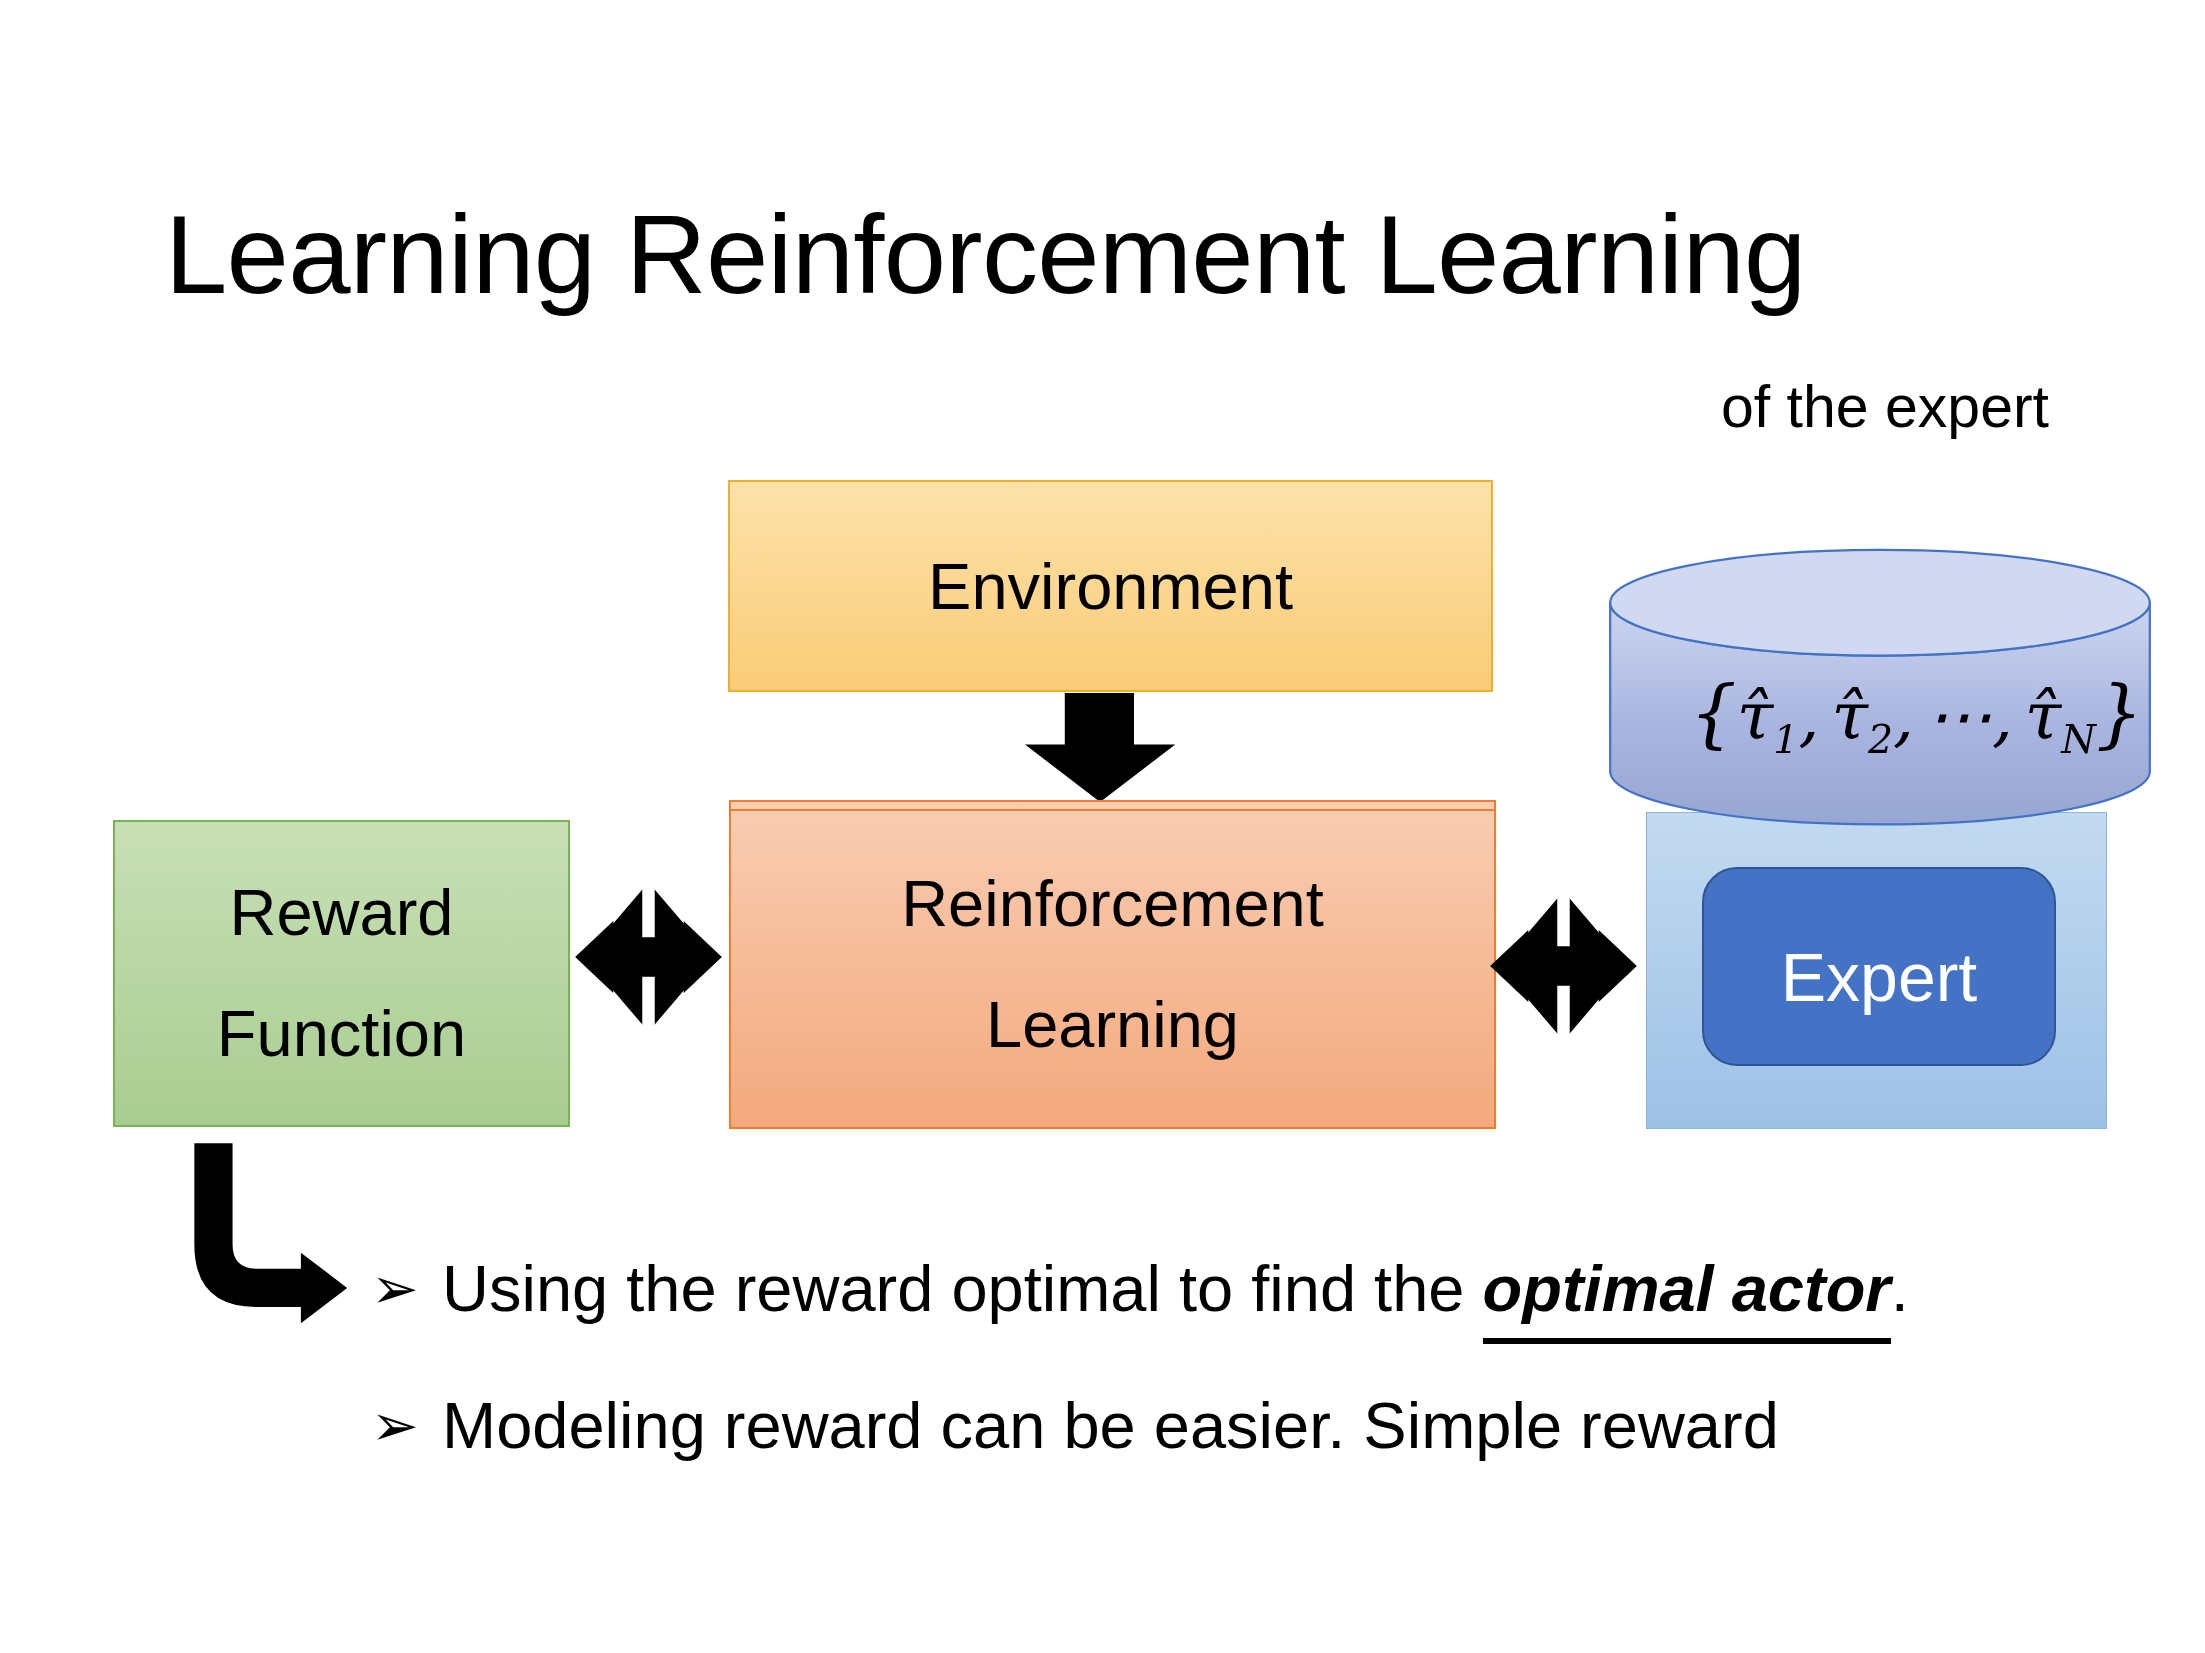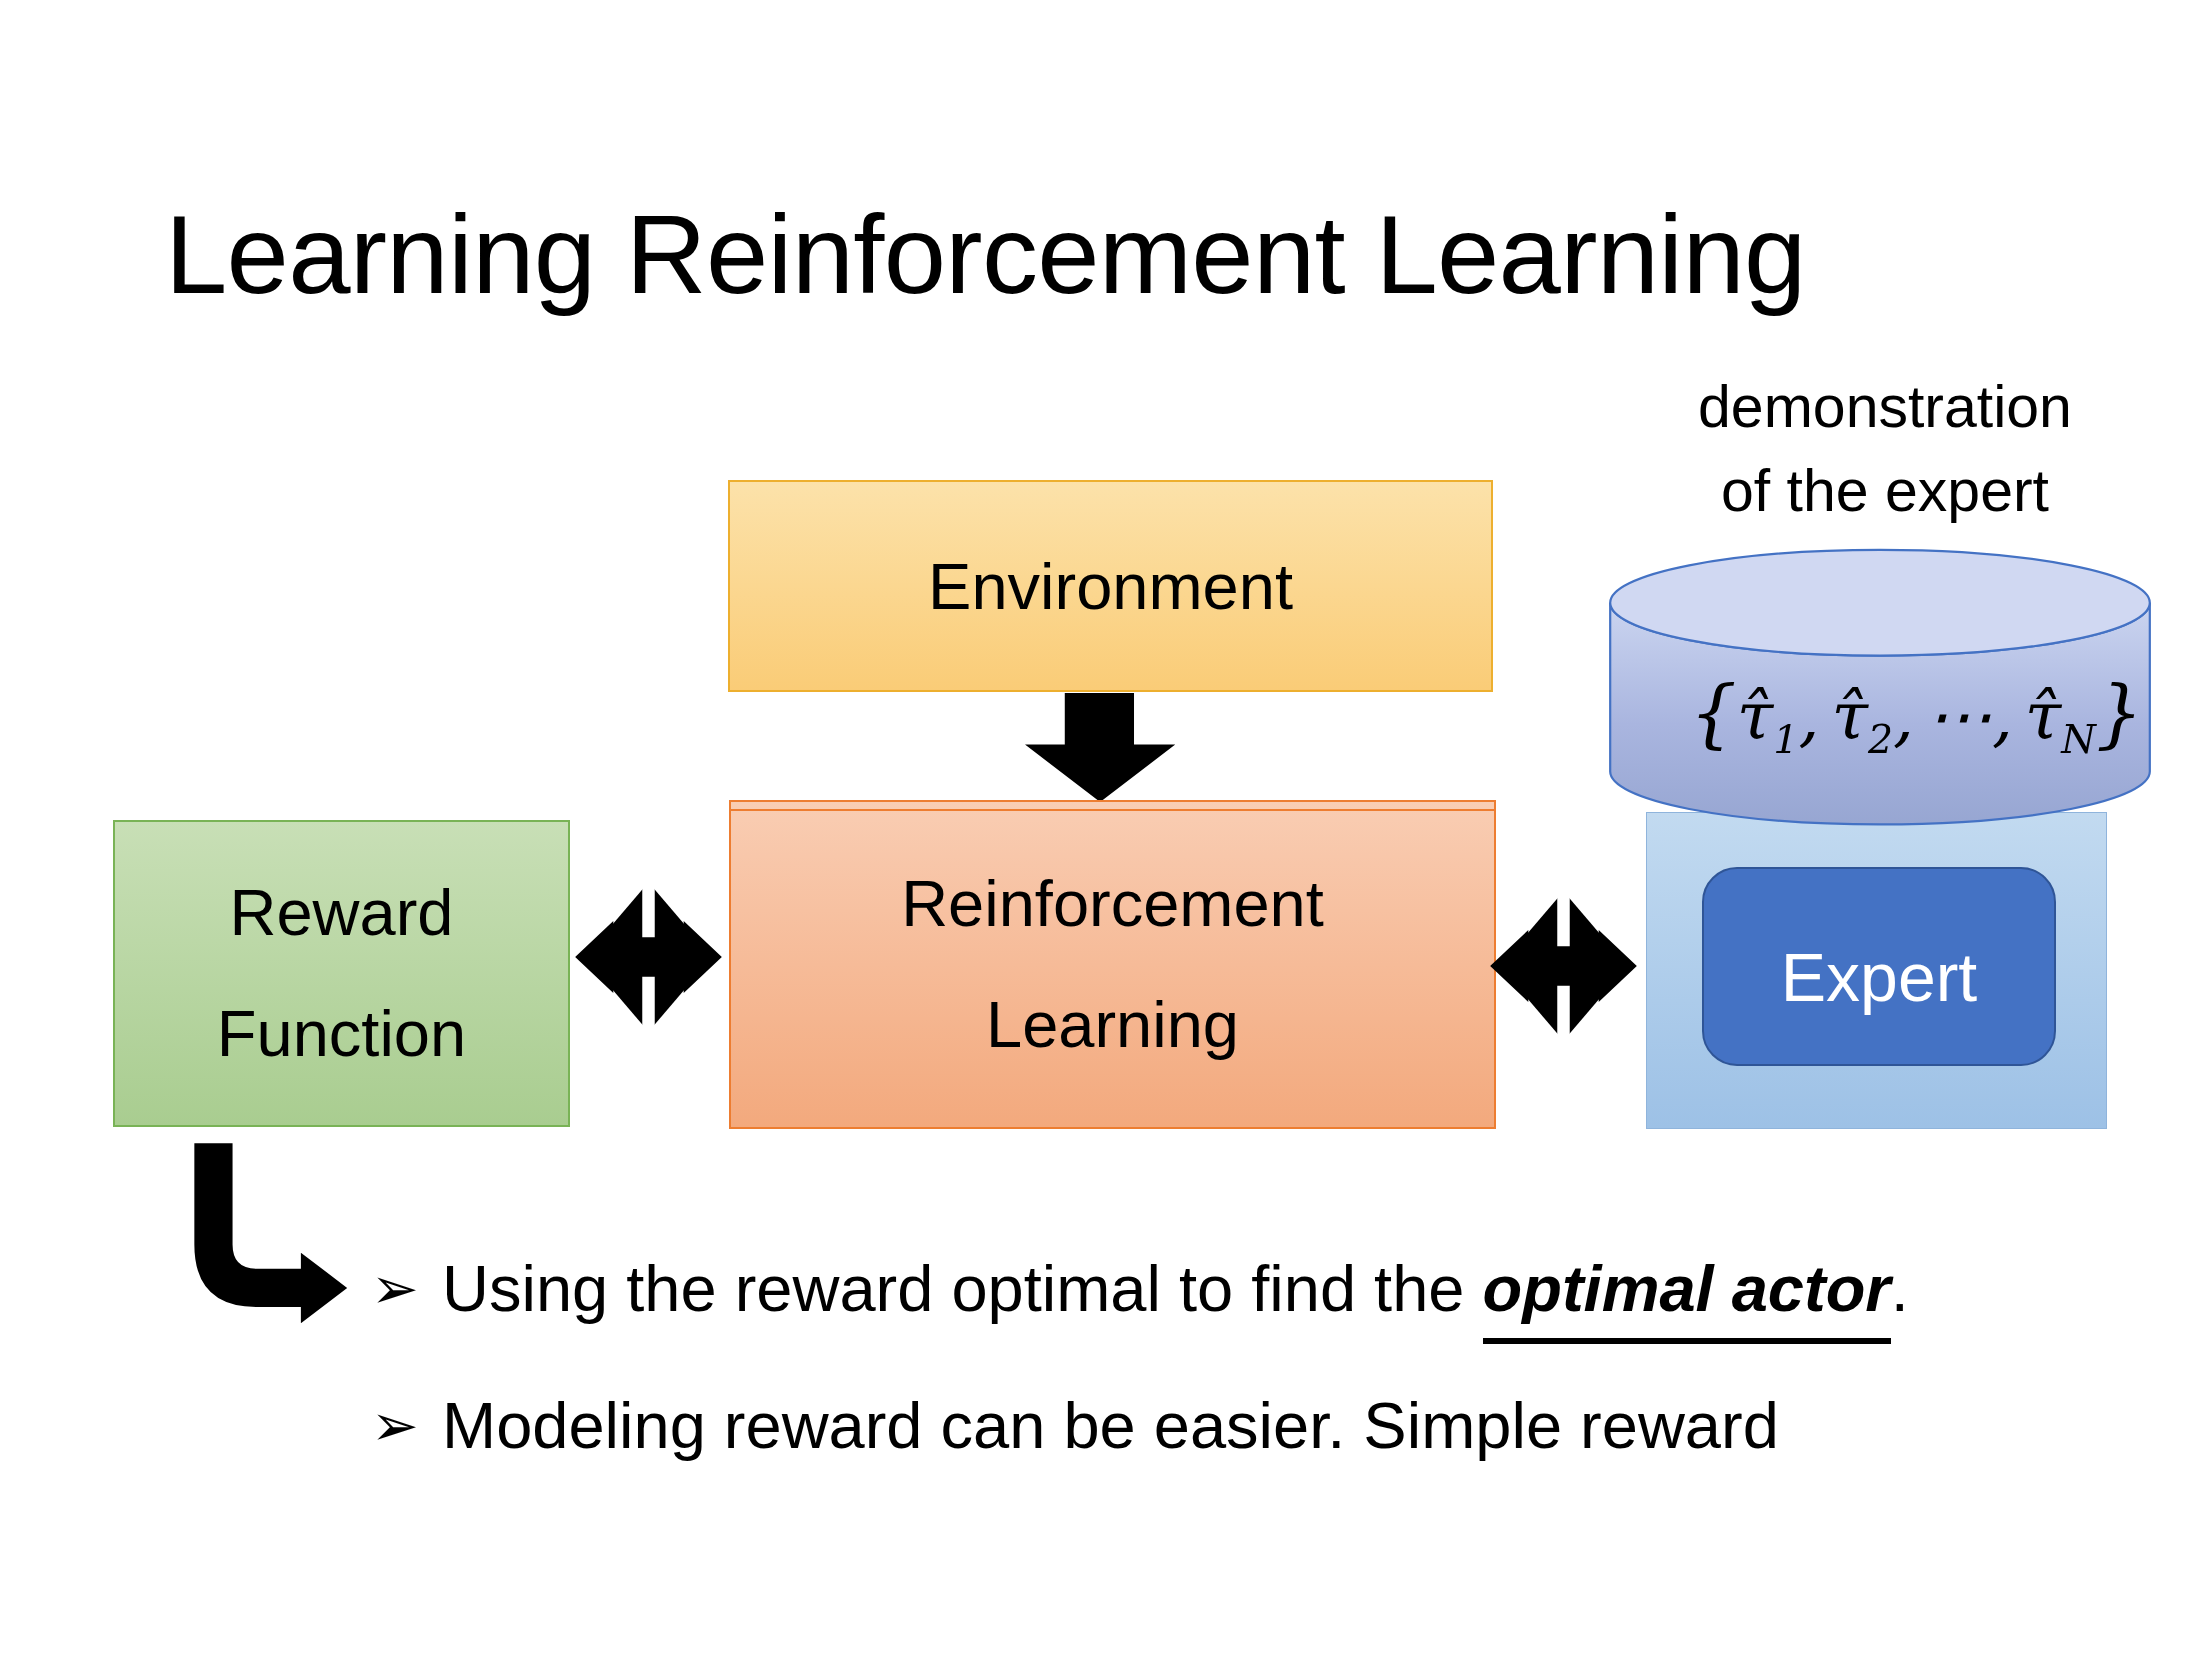--- a/index.html
+++ b/index.html
@@ -63,21 +63,20 @@
   .emphasis{font-weight:bold;font-style:italic;border-bottom:6.6px solid #000;padding-bottom:13px;}
 </style>
 </head>
 <body>
 
 <div class="slide">
 
   <div class="title">Learning Reinforcement Learning</div>
 
   <div class="demo-label">
-    <div>demonstration</div>
     <div>of the expert</div>
   </div>
 
   <div class="expert-group"></div>
 
   <svg class="cylinder-svg" viewBox="0 0 745 395" xmlns="http://www.w3.org/2000/svg">
     <defs>
       <linearGradient id="cylBody" x1="0" y1="0" x2="0" y2="1">
         <stop offset="0" stop-color="#CBD5F0"></stop>
         <stop offset="0.55" stop-color="#A9B5DF"></stop>

